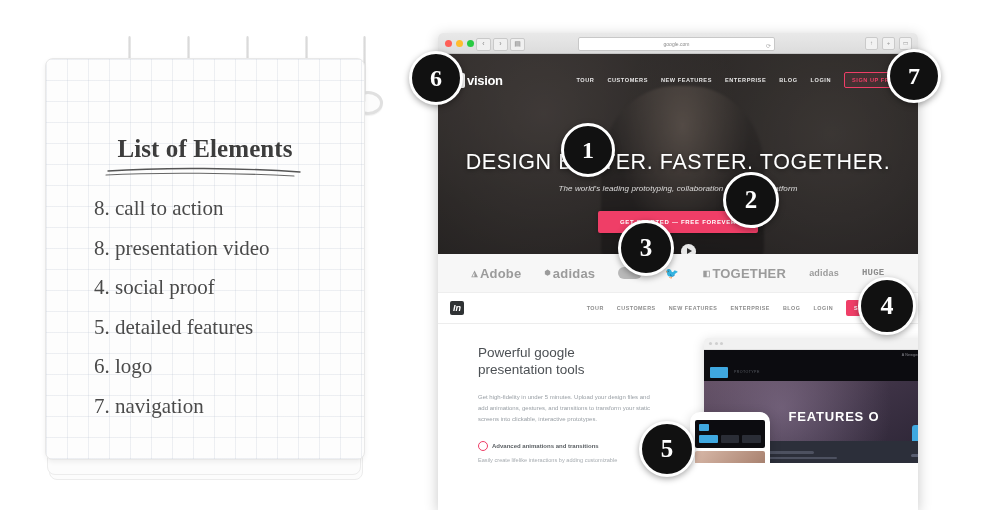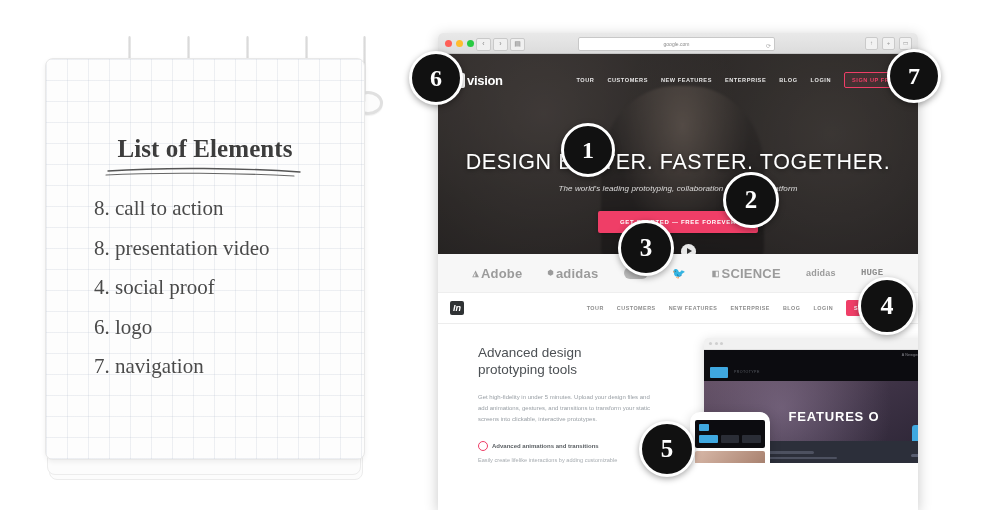--- a/index.html
+++ b/index.html
@@ -312,20 +312,21 @@
 
         <svg class="title-underline" viewBox="0 0 200 12">
           <path d="M4 4 C 60 0, 140 1, 196 5" stroke="#555" stroke-width="1.4" fill="none" stroke-linecap="round"></path>
           <path d="M2 8 C 55 5, 135 6, 190 9" stroke="#666" stroke-width="1.1" fill="none" stroke-linecap="round"></path>
         </svg>
 
         <ul class="note-list">
           <li>8. call to action</li>
           <li>8. presentation video</li>
           <li>4. social proof</li>
+          <li>5. detailed features</li>
           <li>6. logo</li>
           <li>7. navigation</li>
         </ul>
       </div>
     </div>
   </div>
 
   <div class="browser">
 
     <div class="chrome-bar">
@@ -381,43 +382,43 @@
         <div class="play-btn"></div>
       </div>
 
       <div class="proof">
         <span class="lg-adobe">Adobe</span>
         <span class="lg-shopify">adidas</span>
         <span>
             <i class="lg-sf"></i>
           </span>
         <span class="lg-twitter">🐦</span>
-        <span class="lg-evernote">SCIENCE</span>
+        <span class="lg-evernote">TOGETHER</span>
         <span class="lg-adidas">adidas</span>
         <span class="lg-huge">HUGE</span>
       </div>
 
       <div class="nav2">
         <div class="nav2-mark">In</div>
         <div class="nav2-items">
           <a>TOUR</a>
           <a>CUSTOMERS</a>
           <a>NEW FEATURES</a>
           <a>ENTERPRISE</a>
           <a>BLOG</a>
           <a>LOGIN</a>
           <a class="nav2-cta">SIGN UP FREE</a>
         </div>
       </div>
 
       <div class="features">
         <div class="feat-text">
           <div class="feat-h2">
-            <span>Advanced design</span><br>
-            <span>prototyping tools</span>
+            <span>Powerful google</span><br>
+            <span>presentation tools</span>
           </div>
           <div class="feat-p">Get high-fidelity in under 5 minutes. Upload your design files and add animations, gestures, and transitions to transform your static screens into clickable, interactive prototypes.</div>
           <div class="feat-sub">
             <i class="feat-sub-ico"></i>
             <span>Advanced animations and transitions</span>
           </div>
           <div class="feat-sub-p">Easily create lifelike interactions by adding customizable</div>
         </div>
 
         <div class="desktop-mock">

